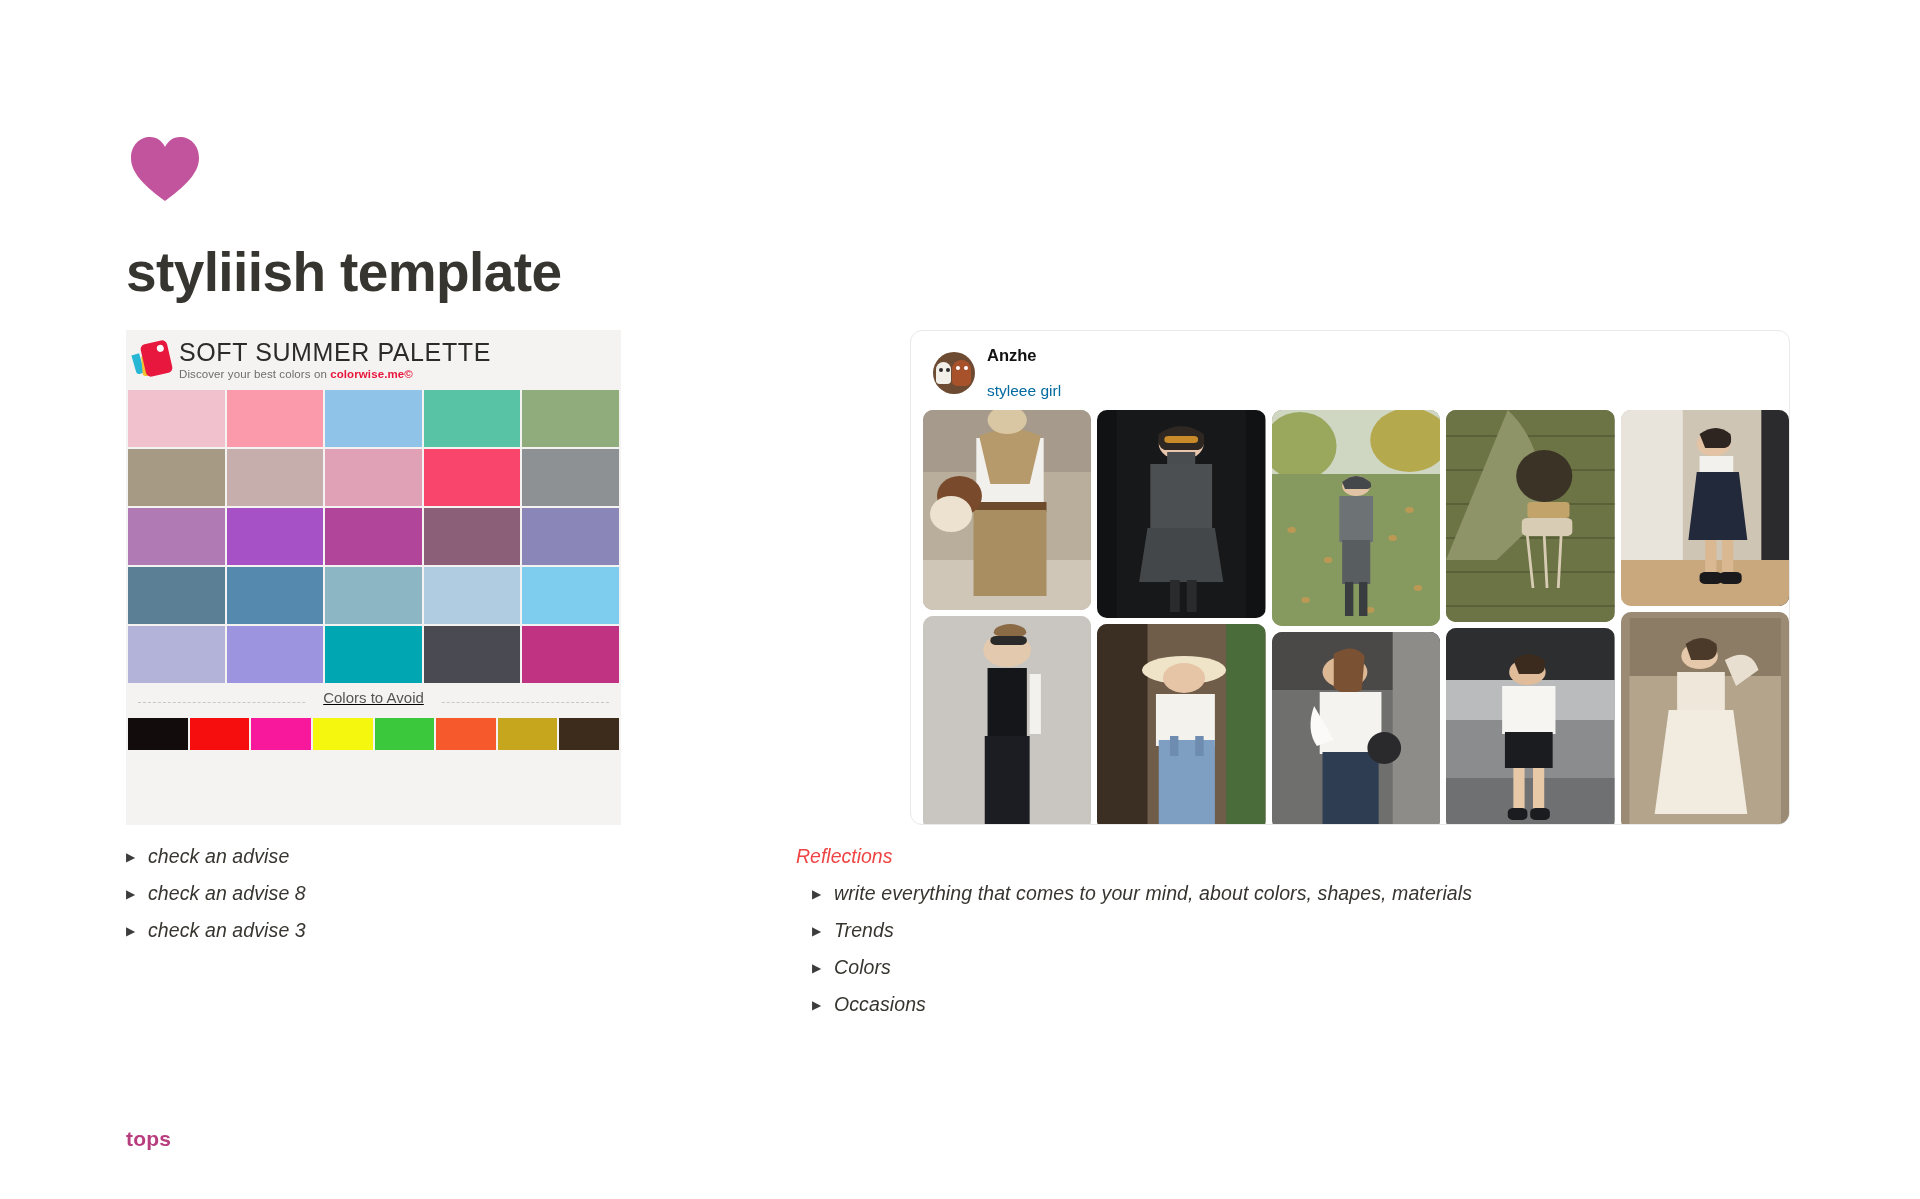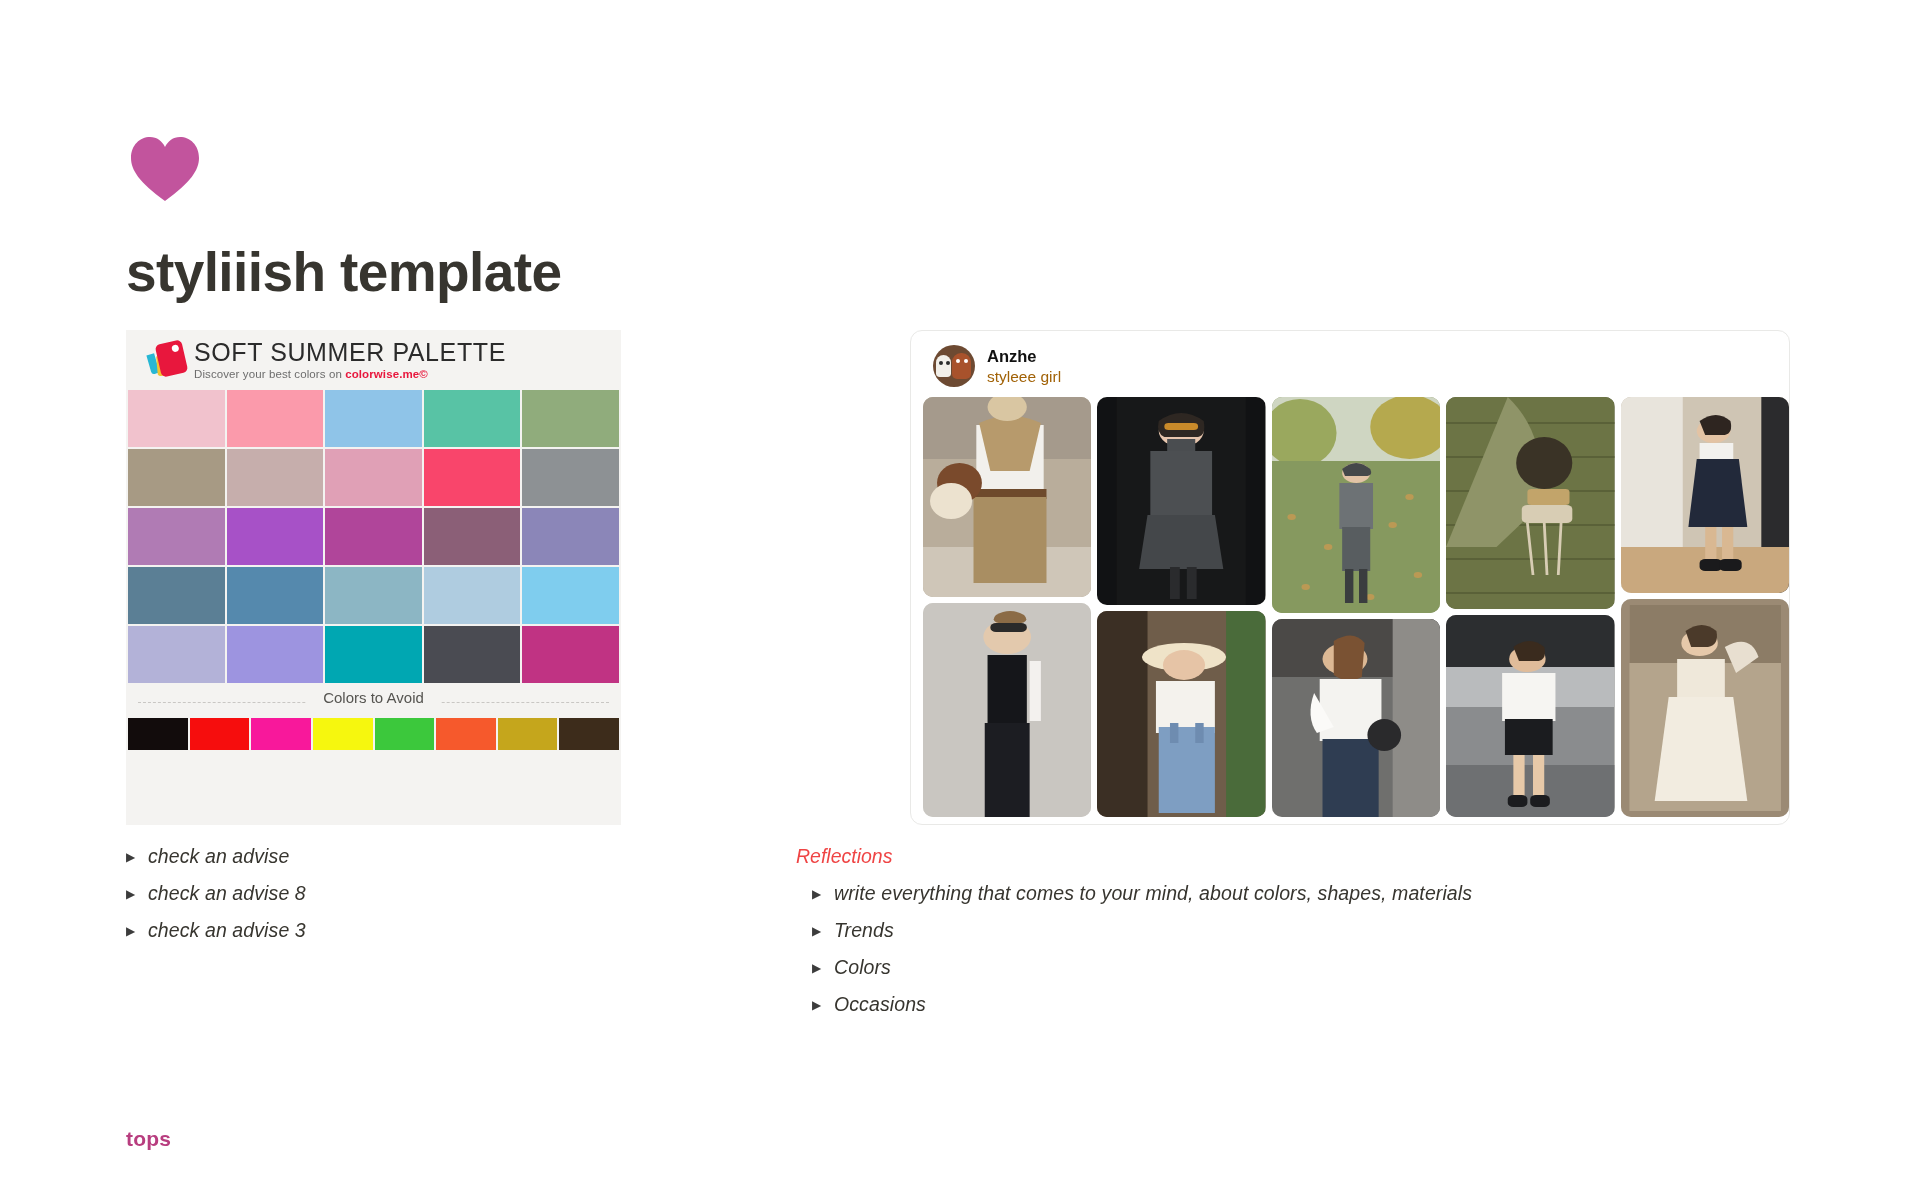--- a/index.html
+++ b/index.html
@@ -51,21 +51,21 @@
     width: 495px;
     height: 495px;
     background: #f4f3f1;
     overflow: hidden;
   }
   .pal-head {
     height: 60px;
     background: #f4f3f1;
     display: flex;
     align-items: center;
-    padding-left: 20px;
+    padding-left: 5px;
   }
   .pal-logo {
     width: 44px; height: 40px;
     position: relative;
     flex: 0 0 44px;
     margin-right: 4px;
   }
   .pal-logo .card-red {
     position: absolute; left: 12px; top: 2px;
     width: 27px; height: 33px;
@@ -209,22 +209,22 @@
     border-radius:50%; background:#ffffff; box-shadow: 8px 0 0 #ffffff;
   }
   .pin-meta { line-height: 1.25; }
   .pin-name {
     font-size: 16.5px;
     font-weight: bold;
     color: #111111;
   }
   .pin-handle {
     font-size: 15.5px;
-    color: #a16207;
-    margin-top: 1px;
+    color: #0369a1;
+    margin-top: 15px;
   }
 
   .pin-grid {
     display: grid;
     grid-template-columns: repeat(5, 1fr);
     gap: 6px;
     padding: 0 0 0 12px;
     height: 420px;
   }
   .pin-col { display: flex; flex-direction: column; gap: 6px; }
@@ -313,21 +313,21 @@
         <div class="swatch" style="background: rgb(140, 182, 196);"></div>
         <div class="swatch" style="background: rgb(175, 204, 224);"></div>
         <div class="swatch" style="background: rgb(127, 205, 238);"></div>
         <div class="swatch" style="background: rgb(179, 178, 216);"></div>
         <div class="swatch" style="background: rgb(157, 148, 224);"></div>
         <div class="swatch" style="background: rgb(0, 167, 178);"></div>
         <div class="swatch" style="background: rgb(74, 75, 82);"></div>
         <div class="swatch" style="background: rgb(192, 51, 131);"></div>
       </div>
 
-    <div class="pal-divider" style="margin-top:6px;">
+    <div class="pal-divider" style="margin-top:6px;text-decoration:underline;">
       <span>Colors to Avoid</span>
     </div>
 
     <div class="avoid-grid" id="avoid-grid">
         <div class="avoid-sw" style="background: rgb(18, 12, 12);"></div>
         <div class="avoid-sw" style="background: rgb(246, 13, 13);"></div>
         <div class="avoid-sw" style="background: rgb(248, 24, 155);"></div>
         <div class="avoid-sw" style="background: rgb(246, 247, 14);"></div>
         <div class="avoid-sw" style="background: rgb(60, 200, 60);"></div>
         <div class="avoid-sw" style="background: rgb(246, 89, 44);"></div>

